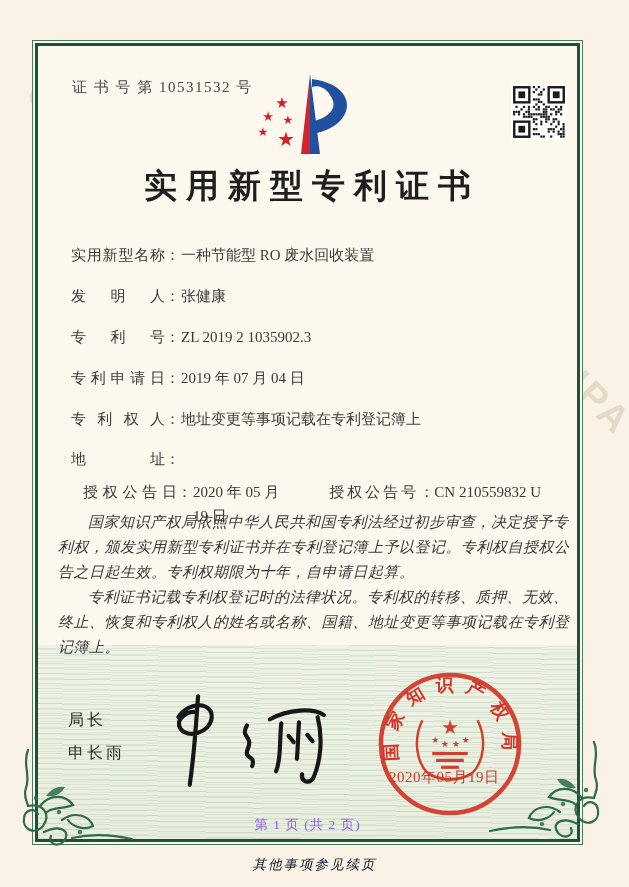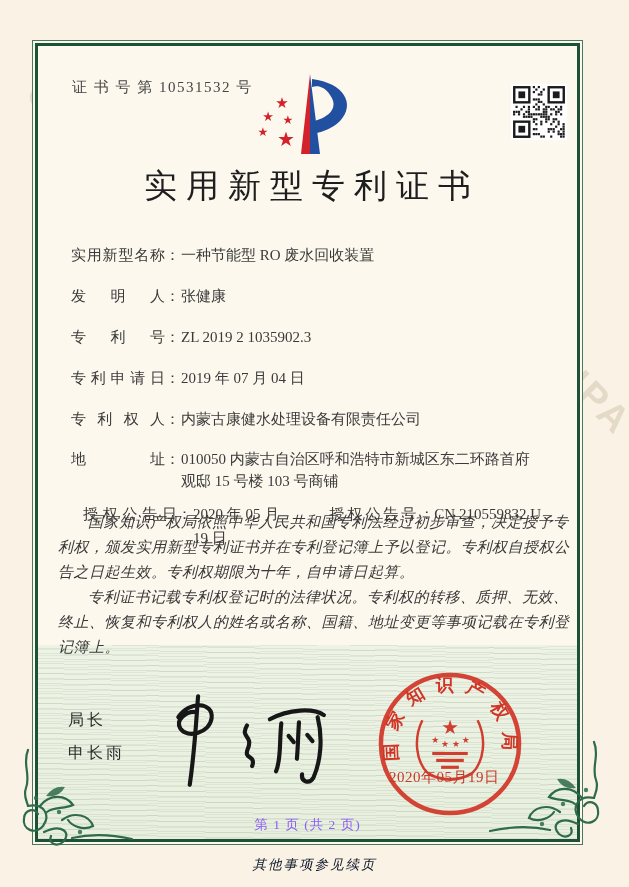--- a/index.html
+++ b/index.html
@@ -23,21 +23,21 @@
           repeating-linear-gradient(-1deg, rgba(96,142,98,.10) 0 1px, rgba(0,0,0,0) 1px 6px),
           linear-gradient(#eef3e6,#e9efde);}
 
   .certno{position:absolute;left:72px;top:78px;font-size:15px;color:#454545;letter-spacing:1.5px;}
 
   .logo{position:absolute;left:246px;top:66px;}
   .qr{position:absolute;left:511px;top:84px;width:56px;height:56px;background:#fff;
       padding:2px;box-sizing:border-box;}
 
   .title{position:absolute;left:32px;top:164px;width:551px;text-align:center;
-         font-size:33px;font-weight:400;color:#1e1e1e;letter-spacing:9px;text-indent:9px;}
+         font-size:33px;font-weight:700;color:#1e1e1e;letter-spacing:9px;text-indent:9px;}
 
   .fields{position:absolute;left:71px;top:243px;width:470px;font-size:15px;color:#3a3a3a;}
   .frow{display:flex;line-height:24px;margin-bottom:17px;}
   .flabel{display:inline-block;width:94px;text-align:justify;text-align-last:justify;flex:0 0 94px;}
   .fcolon{flex:0 0 16px;}
   .fvalue{flex:1;}
   .frow.addr{line-height:22px;margin-bottom:10px;}
   .frow.grant{display:flex;margin-left:12px;}
   .grant-right{margin-left:36px;white-space:nowrap;}
   .grant-right .flabel2{letter-spacing:3px;}
@@ -233,26 +233,25 @@
         <span class="fvalue">ZL 2019 2 1035902.3</span>
     </div>
     <div class="frow">
       <span class="flabel">专利申请日</span>
         <span class="fcolon">：</span>
         <span class="fvalue">2019 年 07 月 04 日</span>
     </div>
     <div class="frow">
       <span class="flabel">专利权人</span>
         <span class="fcolon">：</span>
-        <span class="fvalue">内蒙古康健水处理设备有限责任公司</span>
+        <span class="fvalue">地址变更等事项记载在专利登记簿上</span>
     </div>
     <div class="frow addr">
       <span class="flabel">地址</span>
         <span class="fcolon">：</span>
-        <span class="fvalue">010050  内蒙古自治区呼和浩特市新城区东二环路首府观邸 15 号楼 103 号商铺</span>
     </div>
     <div class="frow grant">
       <span class="flabel">授权公告日</span>
         <span class="fcolon">：</span>
         <span>2020 年 05 月 19 日</span>
       <span class="grant-right">
         <span class="flabel2">授权公告号</span><span>：</span><span>CN 210559832 U</span>
       </span>
     </div>
   </div>

